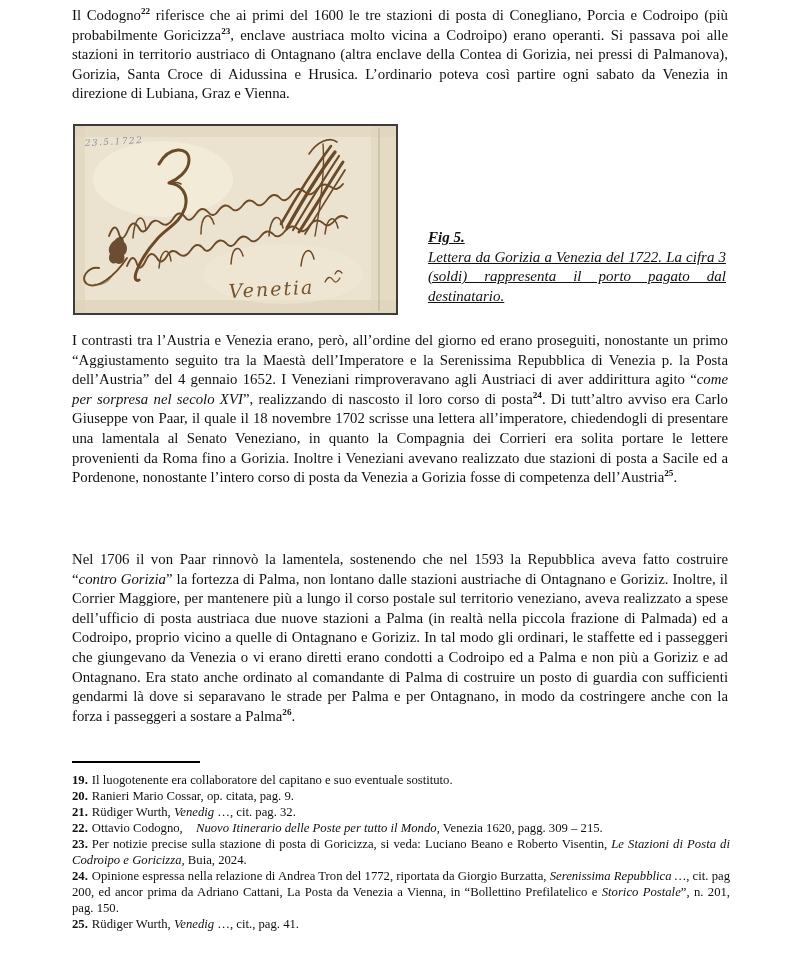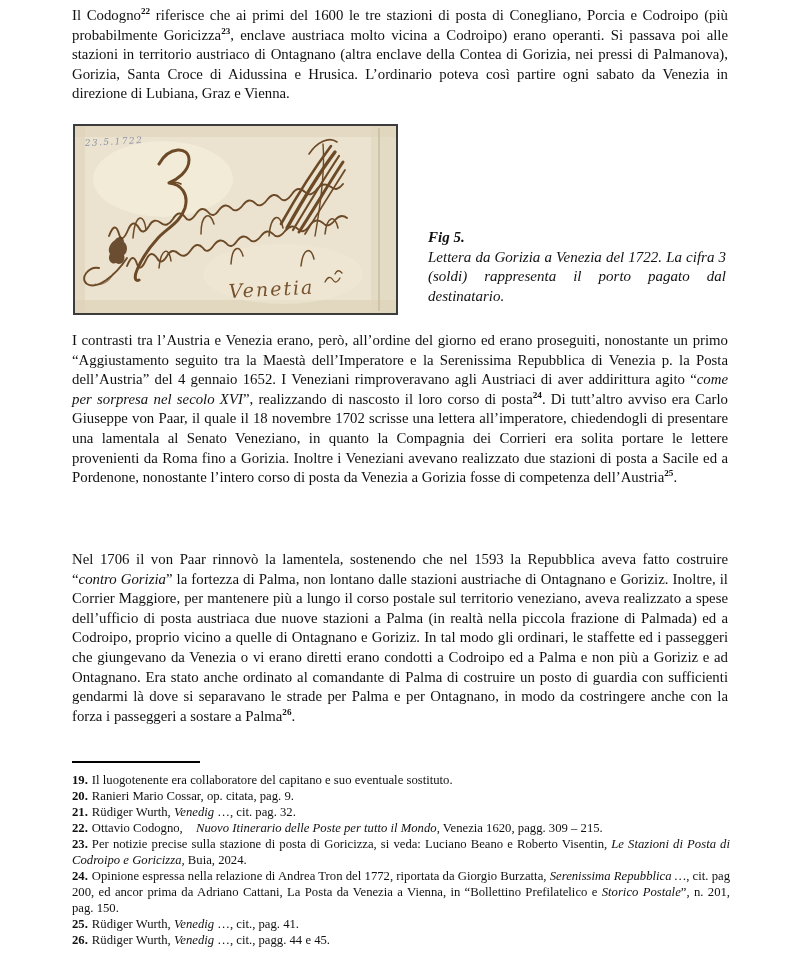--- a/index.html
+++ b/index.html
@@ -38,20 +38,21 @@
     position:absolute;left:0;top:0;
     width:325px;height:191px;
     display:block;
   }
   .caption{
     position:absolute;
     left:355px;top:104px;
     width:298px;
     font-size:15px;
     line-height:19.6px;
+    text-decoration:underline;
   }
   .fig-label{
     font-weight:bold;
     font-style:italic;
   }
   .fig-caption{
     font-style:italic;
     text-align:justify;
     text-justify:inter-word;
   }
@@ -148,16 +149,15 @@
   <div class="footnote-sep"></div>
 
   <div class="footnotes">
     <div class="footnote"><span class="fn-num">19.</span><span><span>Il luogotenente era collaboratore del capitano e suo eventuale sostituto.</span></span></div>
     <div class="footnote"><span class="fn-num">20.</span><span><span>Ranieri Mario Cossar, op. citata, pag. 9.</span></span></div>
     <div class="footnote"><span class="fn-num">21.</span><span><span>Rüdiger Wurth, </span><span style="font-style: italic;">Venedig</span><span> …, cit. pag. 32.</span></span></div>
     <div class="footnote"><span class="fn-num">22.</span><span><span>Ottavio Codogno, </span><span style="font-style: italic; margin-left: 10px;">Nuovo Itinerario delle Poste per tutto il Mondo</span><span>, Venezia 1620, pagg. 309 – 215.</span></span></div>
     <div class="footnote"><span class="fn-num">23.</span><span><span>Per notizie precise sulla stazione di posta di Goricizza, si veda: Luciano Beano e Roberto Visentin, </span><span style="font-style: italic;">Le Stazioni di Posta di Codroipo e Goricizza,</span><span> Buia, 2024.</span></span></div>
     <div class="footnote"><span class="fn-num">24.</span><span><span>Opinione espressa nella relazione di Andrea Tron del 1772, riportata da Giorgio Burzatta, </span><span style="font-style: italic;">Serenissima Repubblica …</span><span>, cit.  pag 200, ed ancor prima da Adriano Cattani, La Posta da Venezia a Vienna, in “Bollettino Prefilatelico e </span><span style="font-style: italic;">Storico Postale</span><span>”, n. 201, pag. 150.</span></span></div>
     <div class="footnote"><span class="fn-num">25.</span><span><span>Rüdiger Wurth, </span><span style="font-style: italic;">Venedig</span><span> …, cit., pag. 41.</span></span></div>
-    <div class="footnote"><span class="fn-num">26.</span><span><span>Rüdiger Wurth, </span><span style="font-style: italic;">Venedig</span><span> …, cit., pagg. 44 e 45.</span></span></div>
   </div>
 
 </div>
 
 </body></html>

